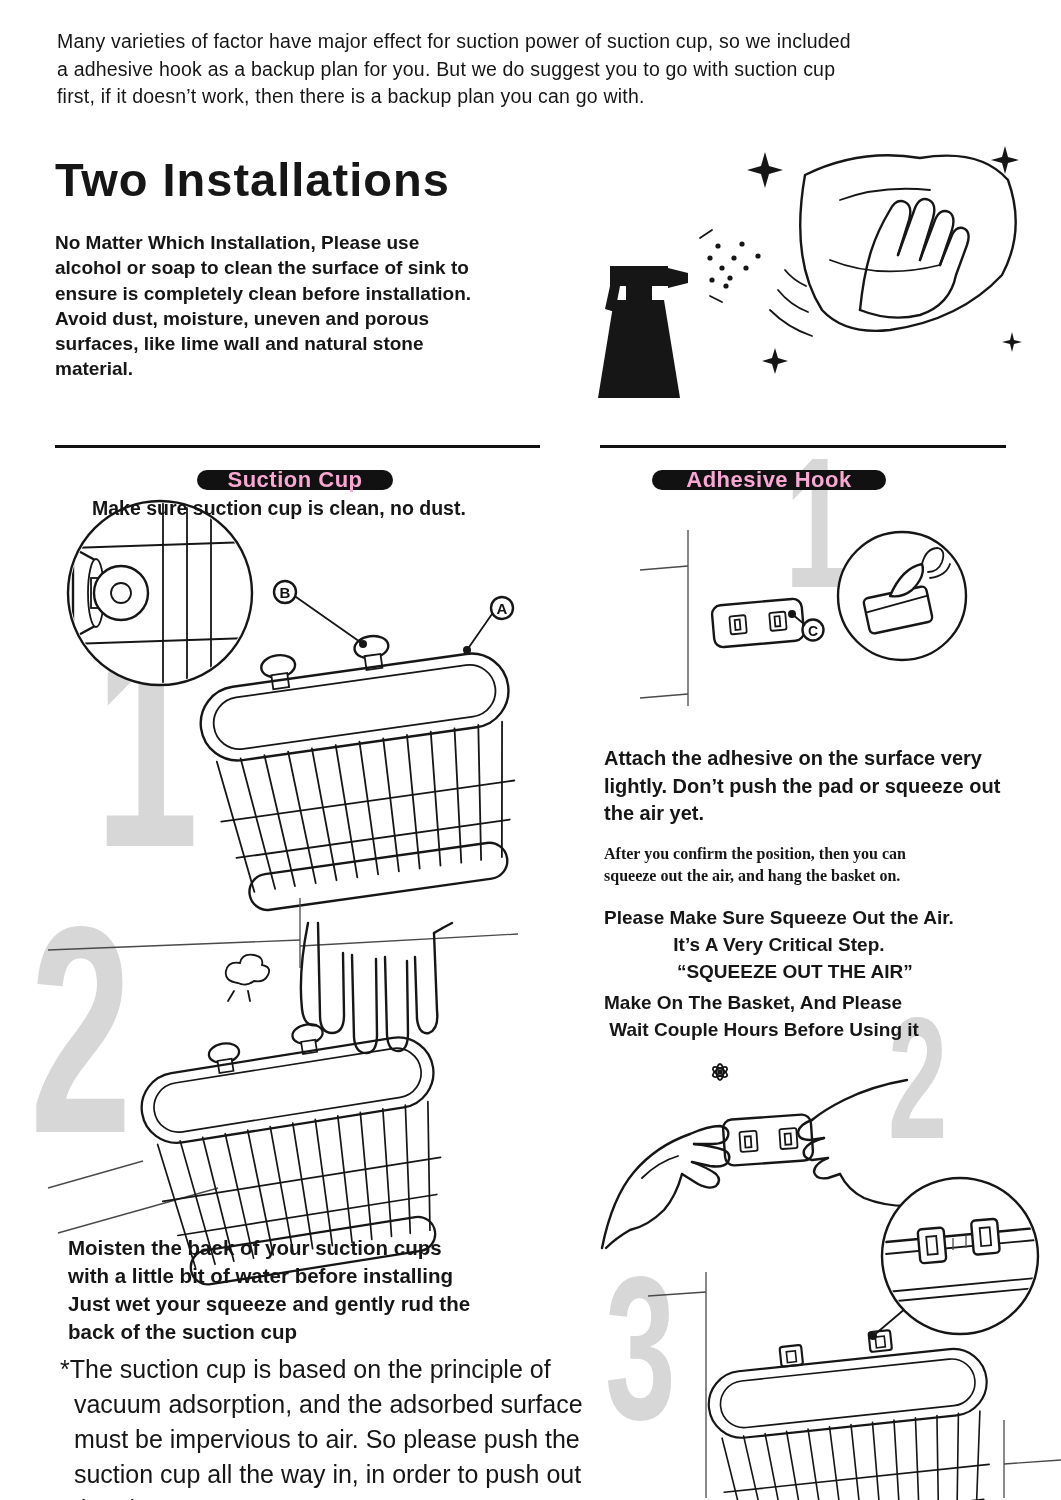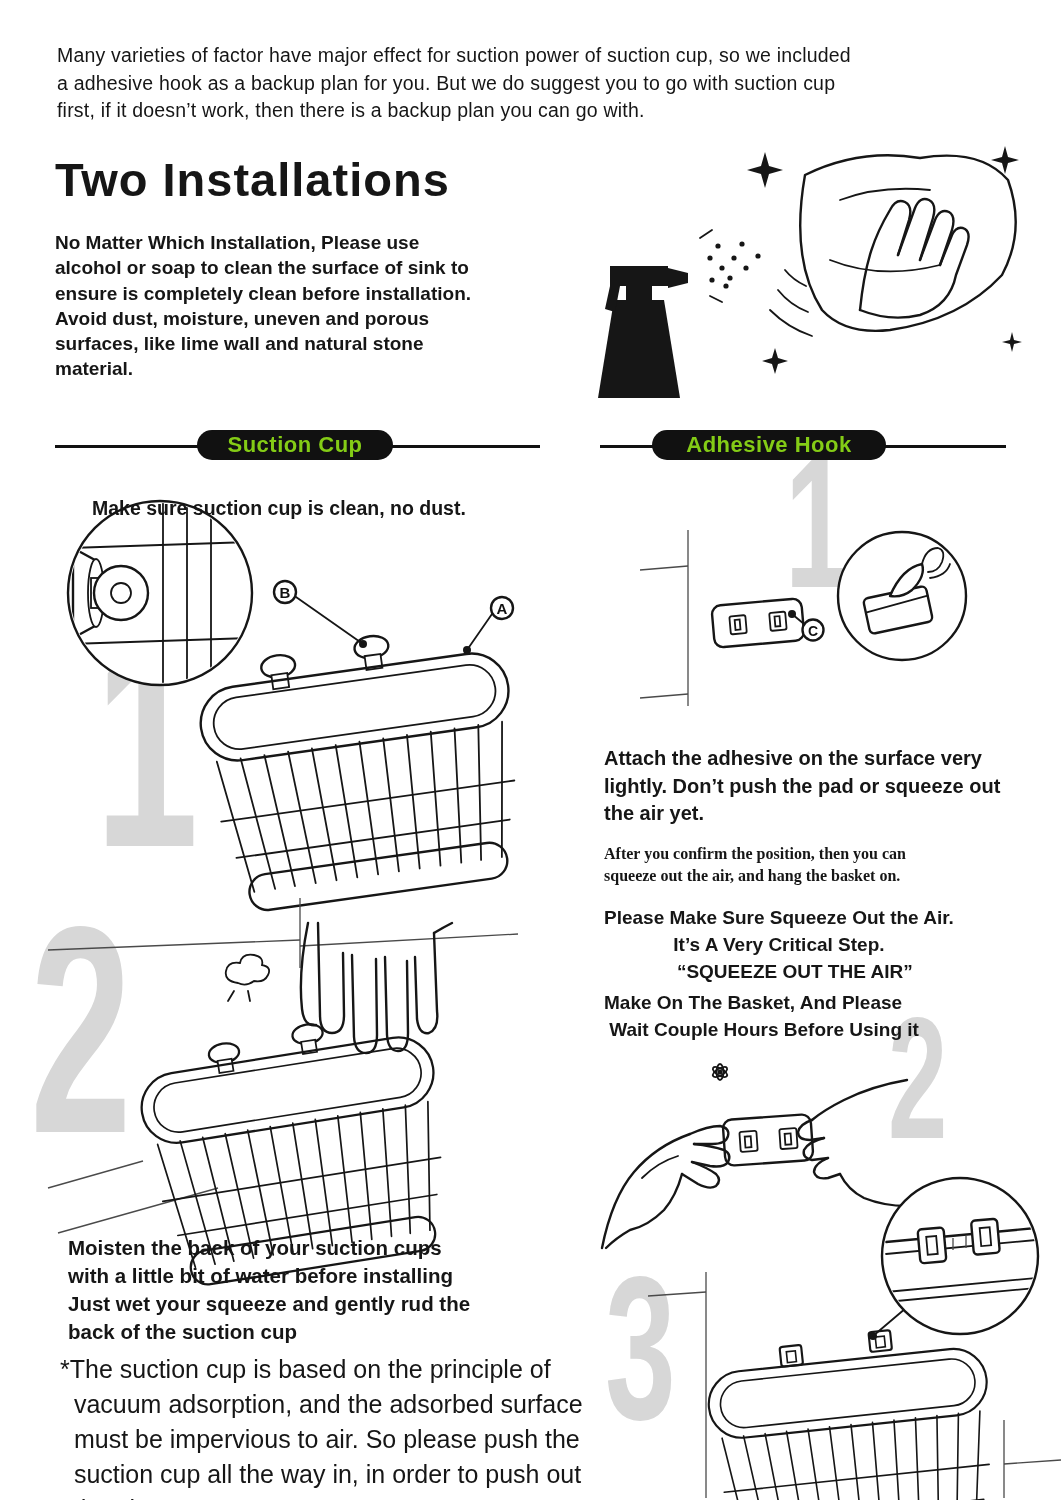--- a/index.html
+++ b/index.html
@@ -4,42 +4,42 @@
 <style>
   html,body { margin:0; padding:0; background:#ffffff; }
   .page {
     position:relative; width:1061px; height:1500px; background:#ffffff;
     font-family:"Liberation Sans", sans-serif; color:#161616; overflow:hidden;
   }
   .txt { position:absolute; white-space:pre-wrap; z-index:3; }
   .title { position:absolute; font-weight:bold; letter-spacing:1px; z-index:3;text-align:right; }
   .rule { position:absolute; height:3px; background:#111; z-index:2; }
   .pill {
-    position:absolute; height:30px; background:#111; color:#84cc16;
+    position:absolute; height:20px; background:#111; color:#f9a8d4;
     border-radius:16px; display:flex; align-items:center; justify-content:center;
-    font-weight:bold; font-size:22px; z-index:3; letter-spacing:0.5px;
+    font-weight:bold; font-size:22px; z-index:3; letter-spacing:0.5px;margin-top:40px;
   }
   .bignum {
     position:absolute; color:#d7d7d7; font-weight:bold; line-height:1;
     transform:scaleX(0.62); transform-origin:left top; z-index:0;
   }
   svg.illu { position:absolute; z-index:1; overflow:visible; }
   svg .ln  { stroke:#161616; stroke-width:2.4; fill:none; stroke-linecap:round; stroke-linejoin:round; }
   svg .md  { stroke:#161616; stroke-width:1.8; fill:none; stroke-linecap:round; }
   svg .thin{ stroke:#4a4a4a; stroke-width:1.3; fill:none; }
   svg .fil { fill:#161616; stroke:none; }
   svg .wht { fill:#ffffff; }
   svg text { font-family:"Liberation Sans", sans-serif; font-weight:bold; fill:#111; }
 </style>
 </head>
 <body>
 
 <div class="page">
 
-  <div class="txt" style="left:57px; top:42px; font-size:19.5px; line-height:1.42; letter-spacing:0.2px;">Many varieties of factor have major effect for suction power of suction cup, so we included
+  <div class="txt" style="left:57px; top:28px; font-size:19.5px; line-height:1.42; letter-spacing:0.2px;">Many varieties of factor have major effect for suction power of suction cup, so we included
 a adhesive hook as a backup plan for you. But we do suggest you to go with suction cup
 first, if it doesn’t work, then there is a backup plan you can go with.</div>
 
   <div class="title" style="left:55px; top:152px; font-size:47px;">Two Installations</div>
 
   <div class="txt" style="left:55px; top:230px; font-size:19px; font-weight:bold; line-height:1.33;">No Matter Which Installation, Please use
 alcohol or soap to clean the surface of sink to
 ensure is completely clean before installation.
 Avoid dust, moisture, uneven and porous
 surfaces, like lime wall and natural stone

